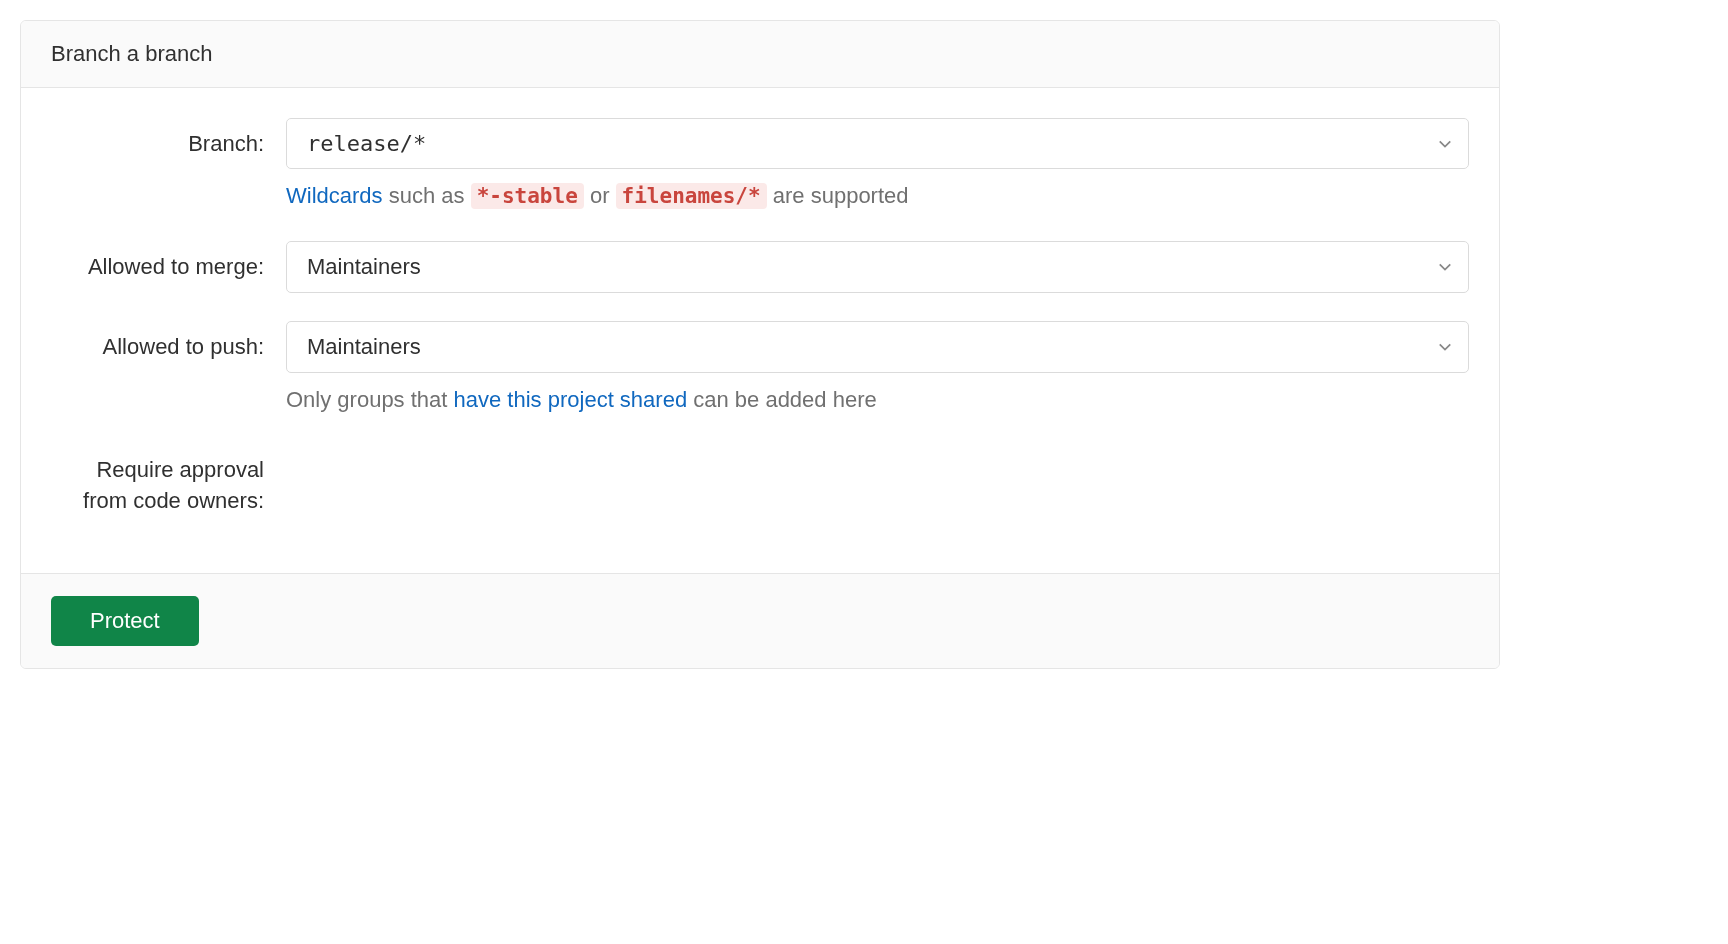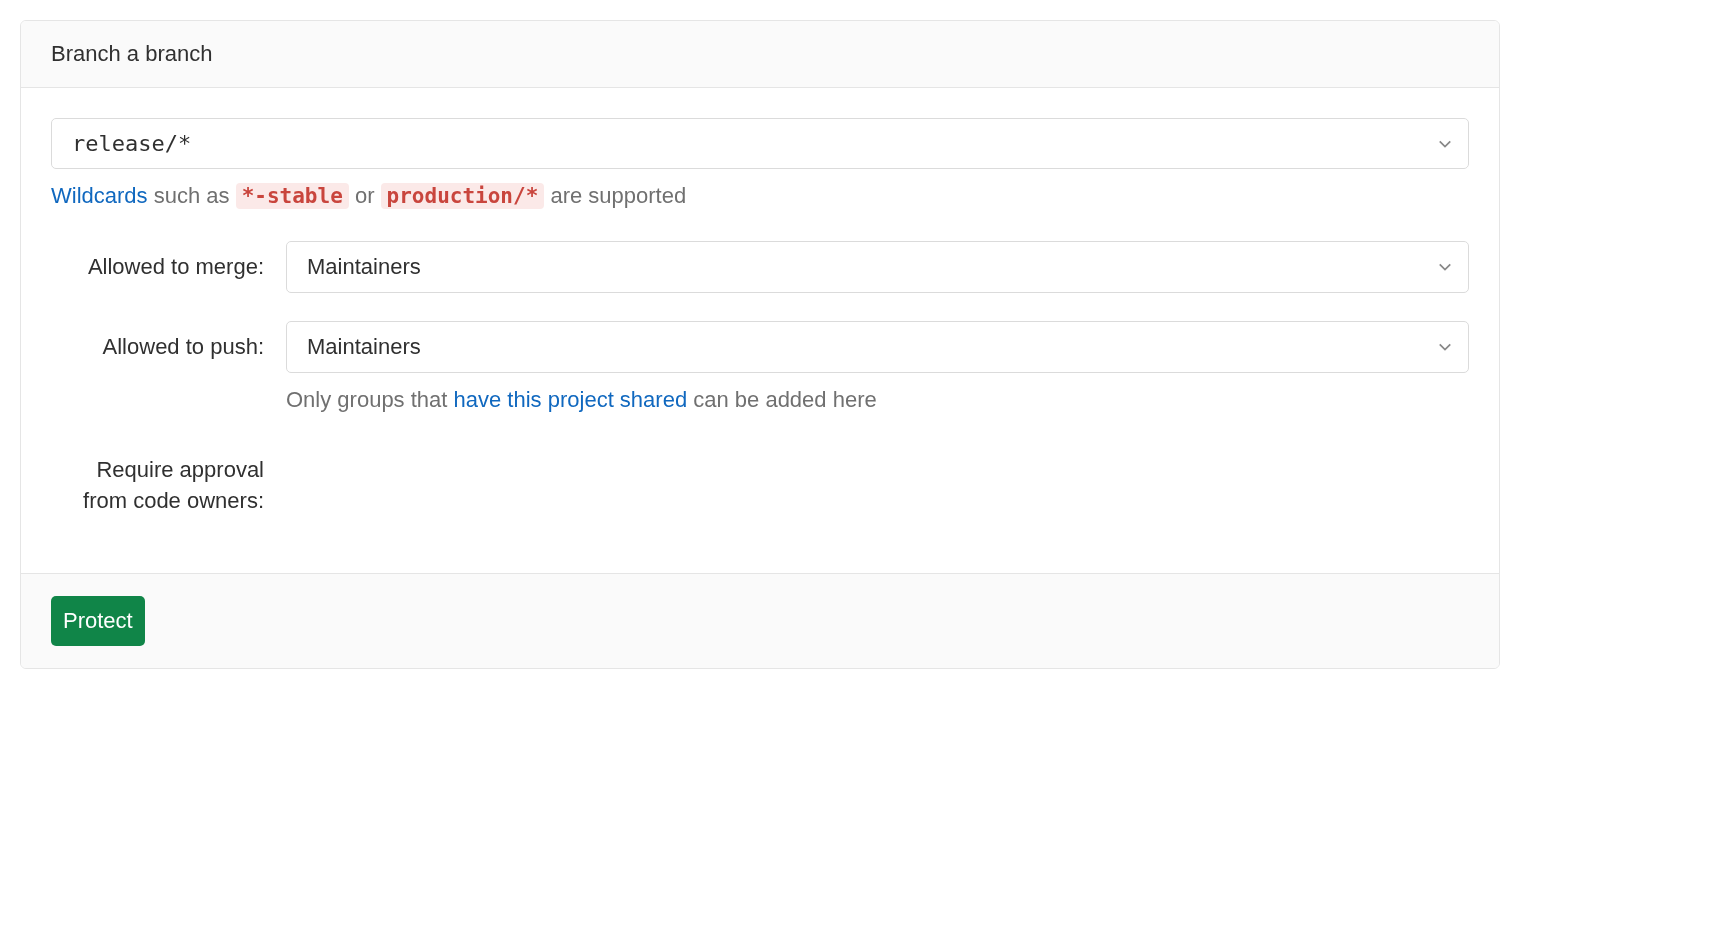--- a/index.html
+++ b/index.html
@@ -111,47 +111,48 @@
     background: #fafafa;
     border-top: 1px solid #e5e5e5;
     padding: 22px 30px;
   }
   .btn-primary {
     background: #108548;
     color: #fff;
     border: none;
     border-radius: 5px;
     font-size: 22px;
-    padding: 12px 12px;
+    padding: 12px 39px;
     cursor: pointer;
   }
 </style>
 </head>
 <body>
 
 <div class="card">
 
   <div class="card-header">
     <span>Branch a branch</span>
   </div>
 
   <div class="card-body">
 
     <div class="form-row">
+      <div class="form-label">Branch:</div>
       <div class="form-control-wrap">
         <div class="select-box mono">
           <span>release/*</span>
           <span class="chevron">
             <svg viewBox="0 0 16 16">
                 <path d="M2 5 L8 11 L14 5" fill="none" stroke="currentColor" stroke-width="2"></path>
               </svg>
           </span>
         </div>
         <div class="help-text">
-          <a class="link">Wildcards</a><span> such as </span><span class="code-chip">*-stable</span><span> or </span><span class="code-chip">production/*</span><span> are supported</span>
+          <a class="link">Wildcards</a><span> such as </span><span class="code-chip">*-stable</span><span> or </span><span class="code-chip">filenames/*</span><span> are supported</span>
         </div>
       </div>
     </div>
 
     <div class="form-row">
       <div class="form-label">Allowed to merge:</div>
       <div class="form-control-wrap">
         <div class="select-box">
           <span>Maintainers</span>
           <span class="chevron">

